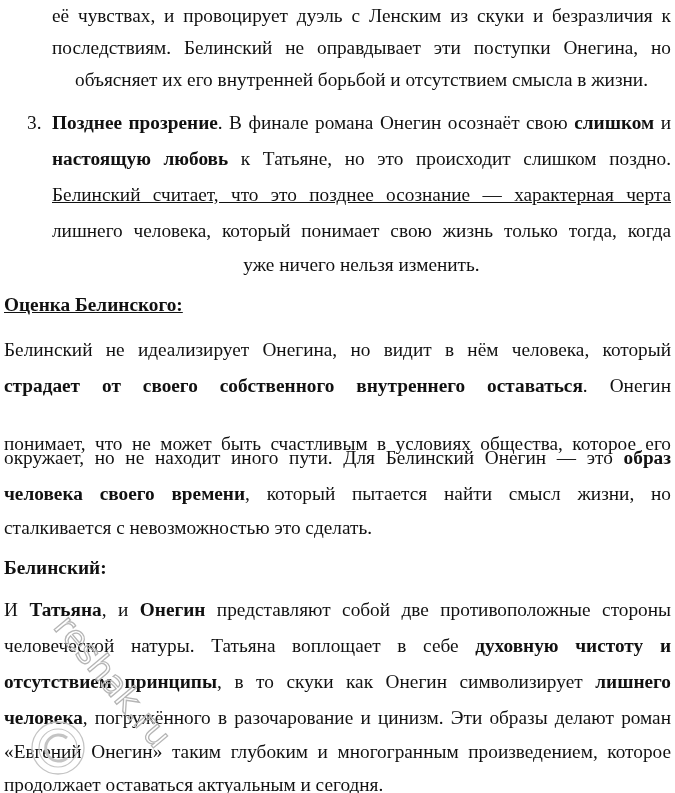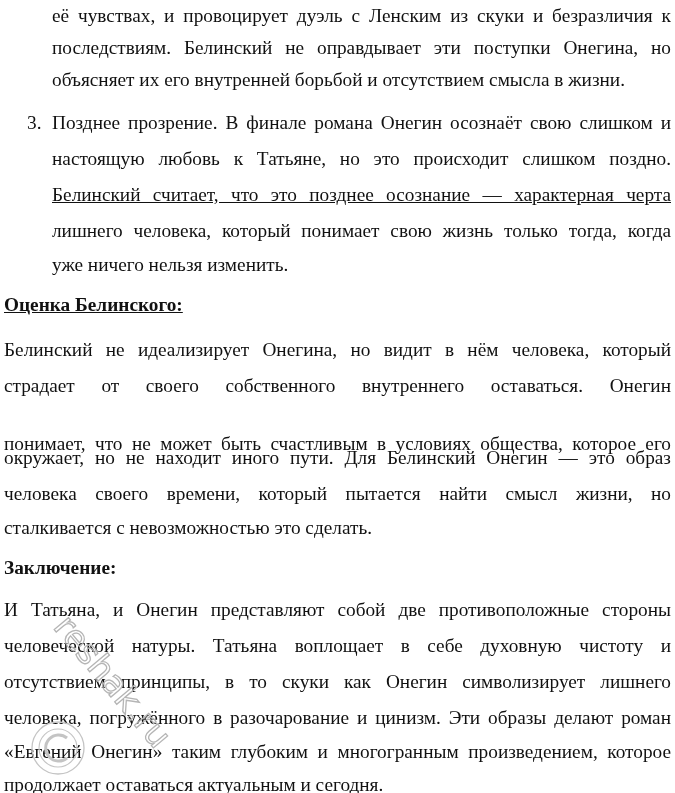--- a/index.html
+++ b/index.html
@@ -24,24 +24,24 @@
     }
     .line {
       position: absolute;
       white-space: nowrap;
       line-height: 24px;
     }
     .just {
       text-align: justify;
       text-align-last: justify;
     }
-    .list-text { left: 52px; width: 619px; }
+    .list-text { left: 52px; width: 619px; text-align: center; }
     .full-text { left: 4px; width: 667px; }
     .num { left: 27px; }
-    b { font-weight: normal; }
+    b { font-weight: bold; }
     .heading { left: 4px; font-weight: bold; }
     .watermark {
       position: absolute;
       left: 20px;
       top: 608px;
       width: 150px;
       height: 190px;
       pointer-events: none;
     }
   </style>
@@ -62,21 +62,21 @@
   <div class="line list-text" style="top:253px;">уже ничего нельзя изменить.</div>
 
   <div class="line heading" style="top:293px;text-decoration:underline;">Оценка Белинского:</div>
   <div class="line full-text just" style="top:338px;">Белинский не идеализирует Онегина, но видит в нём человека, который</div>
   <div class="line full-text just" style="top:374px;"><b>страдает от своего собственного внутреннего оставаться</b><span>. Онегин</span></div>
   <div class="line full-text just" style="top:432px;">понимает, что не может быть счастливым в условиях общества, которое его</div>
   <div class="line full-text just" style="top:446px;"><span>окружает, но не находит иного пути. Для Белинский Онегин — это </span><b>образ</b></div>
   <div class="line full-text just" style="top:482px;"><b>человека своего времени</b><span>, который пытается найти смысл жизни, но</span></div>
   <div class="line full-text" style="top:516px;">сталкивается с невозможностью это сделать.</div>
 
-  <div class="line heading" style="top:556px;">Заключение:</div>
+  <div class="line heading" style="top:556px;">Белинский:</div>
   <div class="line full-text just" style="top:598px;"><span>И </span><b>Татьяна</b><span>, и </span><b>Онегин</b><span> представляют собой две противоположные стороны</span></div>
   <div class="line full-text just" style="top:634px;"><span>человеческой натуры. Татьяна воплощает в себе </span><b>духовную чистоту и</b></div>
   <div class="line full-text just" style="top:670px;"><b>отсутствием принципы</b><span>, в то скуки как Онегин символизирует </span><b>лишнего</b></div>
   <div class="line full-text just" style="top:706px;"><b>человека</b><span>, погружённого в разочарование и цинизм. Эти образы делают роман</span></div>
   <div class="line full-text just" style="top:740px;">«Евгений Онегин» таким глубоким и многогранным произведением, которое</div>
   <div class="line full-text" style="top:773px;">продолжает оставаться актуальным и сегодня.</div>
 
   <svg class="watermark" viewBox="0 0 150 190">
     <g transform="translate(18,10) rotate(50 40 40)">
       <text x="0" y="40" font-family="DejaVu Sans, sans-serif" font-size="34" fill="none" stroke="#b5b5b5" stroke-width="1.3">reshak.ru</text>

